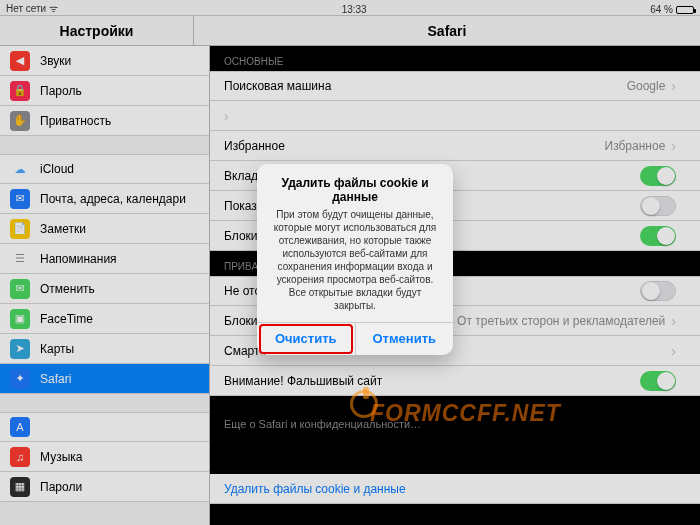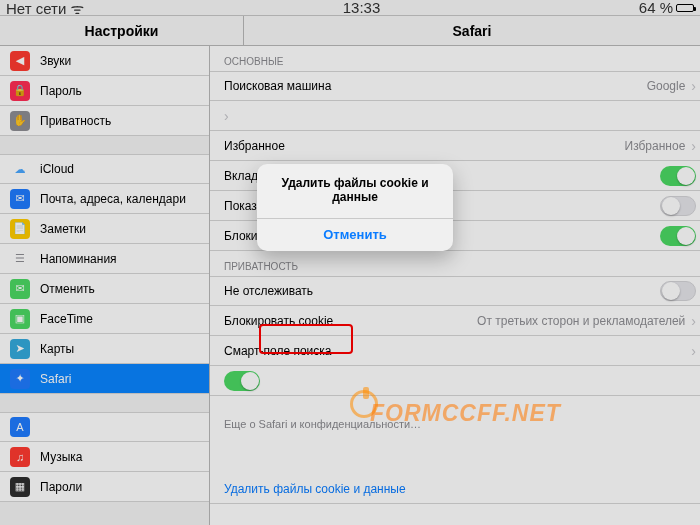--- a/index.html
+++ b/index.html
@@ -3,36 +3,36 @@
 <meta charset="utf-8">
 <style>
   * { box-sizing: border-box; margin: 0; padding: 0; }
   body {
     font-family: -apple-system, "Helvetica Neue", Arial, sans-serif;
     width: 700px; height: 525px; overflow: hidden;
     background: #d7d7d7; position: relative; font-size: 12px;
   }
   .statusbar {
     position: absolute; top: 0; left: 0; right: 0; height: 16px;
-    background: #f8f8f8; display: flex; align-items: center;
-    font-size: 15px; color: #333; padding: 0 6px;
+    background: #f8f8f8; display: flex; align-items: flex-end;
+    font-size: 10px; color: #333; padding: 0 6px;
     border-bottom: 1px solid #c8c8c8;
   }
   .status-left { flex: 0 0 auto; }
   .status-center { flex: 1; text-align: center; font-weight: 500; }
   .status-right { flex: 0 0 auto; display: flex; align-items: center; gap: 3px; }
   .batt { width: 18px; height: 8px; border: 1px solid #000; border-radius: 2px; position: relative; }
   .batt::after { content:""; position: absolute; right:-3px; top:2px; width:2px; height:4px; background:#000; border-radius:0 1px 1px 0; }
   .batt-fill { background:#000; height:100%; width:64%; }
 
   .headers {
     position: absolute; top: 16px; left: 0; right: 0; height: 30px;
     display: flex; background: #f7f7f7; border-bottom: 1px solid #b9b9b9;
   }
-  .hdr-left { width: 244px; text-align: center; font-weight: 600; font-size: 14px;
+  .hdr-left { width: 194px; text-align: center; font-weight: 600; font-size: 14px;
     line-height: 30px; border-right: 1px solid #b9b9b9; }
   .hdr-right { flex: 1; text-align: center; font-weight: 600; font-size: 14px; line-height: 30px; }
 
   .sidebar {
     position: absolute; top: 46px; left: 0; bottom: 0; width: 210px;
     background: #f4f4f4; border-right: 1px solid #b9b9b9; overflow: hidden;
   }
   .srow {
     display: flex; align-items: center; height: 30px;
     padding: 0 8px 0 10px; border-bottom: 1px solid #d6d6d6;
@@ -40,26 +40,26 @@
   }
   .srow.group-gap { margin-top: 18px; border-top: 1px solid #d6d6d6; }
   .srow.sel { background: #0a84ff; color: #fff; }
   .sicon {
     width: 20px; height: 20px; border-radius: 4px; margin-right: 10px;
     display: flex; align-items: center; justify-content: center;
     color: #fff; font-size: 11px; flex-shrink: 0;
   }
   .detail {
     position: absolute; top: 46px; left: 210px; right: 0; bottom: 0;
-    background: #ffffff; overflow: hidden;
+    background: #000000; overflow: hidden;
   }
   .sect-h { font-size: 10px; color: #8a8a8f; padding: 10px 14px 4px; text-transform: uppercase; }
   .drow {
     display: flex; align-items: center; height: 30px;
-    padding: 0 4px 0 14px; background: #fff;
+    padding: 0 24px 0 14px; background: #fff;
     border-bottom: 1px solid #d6d6d6; font-size: 12px; color: #000;
   }
   .drow.first { border-top: 1px solid #d6d6d6; }
   .drow .lab { flex: 1; white-space: nowrap; overflow: hidden; text-overflow: ellipsis; }
   .drow .val { color: #8e8e93; font-size: 12px; margin-right: 6px; white-space: nowrap; }
   .chev { color: #c7c7cc; font-size: 14px; }
   .drow.link .lab { color: #0a7cff; }
   .toggle { width: 36px; height: 20px; border-radius: 10px; position: relative; }
   .toggle.on { background: #4cd964; }
   .toggle.off { background: #e5e5ea; border: 1px solid #d4d4d8; }
@@ -218,38 +218,41 @@
       <div class="drow">
         <span class="lab">Блокировать cookie</span>
         <span class="val">От третьих сторон и рекламодателей</span>
         <span class="chev">›</span>
       </div>
       <div class="drow">
         <span class="lab">Смарт-поле поиска</span>
         <span class="chev">›</span>
       </div>
       <div class="drow">
+        <span class="lab">Внимание! Фальшивый сайт</span>
         <span class="toggle on">
           <span class="knob"></span>
         </span>
       </div>
     </div>
   <div class="foot">Еще о Safari и конфиденциальности…</div>
   <div id="rows3" style="margin-top:22px">
       <div class="drow link">
         <span class="lab">Удалить файлы cookie и данные</span>
       </div>
     </div>
 </div>
 
 <div class="dim"></div>
 <div class="alert">
   <div class="alert-body">
     <div class="alert-title">Удалить файлы cookie и данные</div>
+    <div class="alert-msg">При этом будут очищены данные, которые могут использоваться для отслеживания, но которые также используются веб-сайтами для сохранения информации входа и ускорения просмотра веб-сайтов. Все открытые вкладки будут закрыты.</div>
   </div>
   <div class="alert-btns">
+    <div class="alert-btn primary">Очистить</div>
     <div class="alert-btn">Отменить</div>
   </div>
 </div>
 <div class="hlbox" style="left:259px; top:324px; width:94px; height:30px;"></div>
 
 <div class="wm-ring"></div>
 <div class="wm">FORMCCFF.NET</div>
 
 </body></html>

